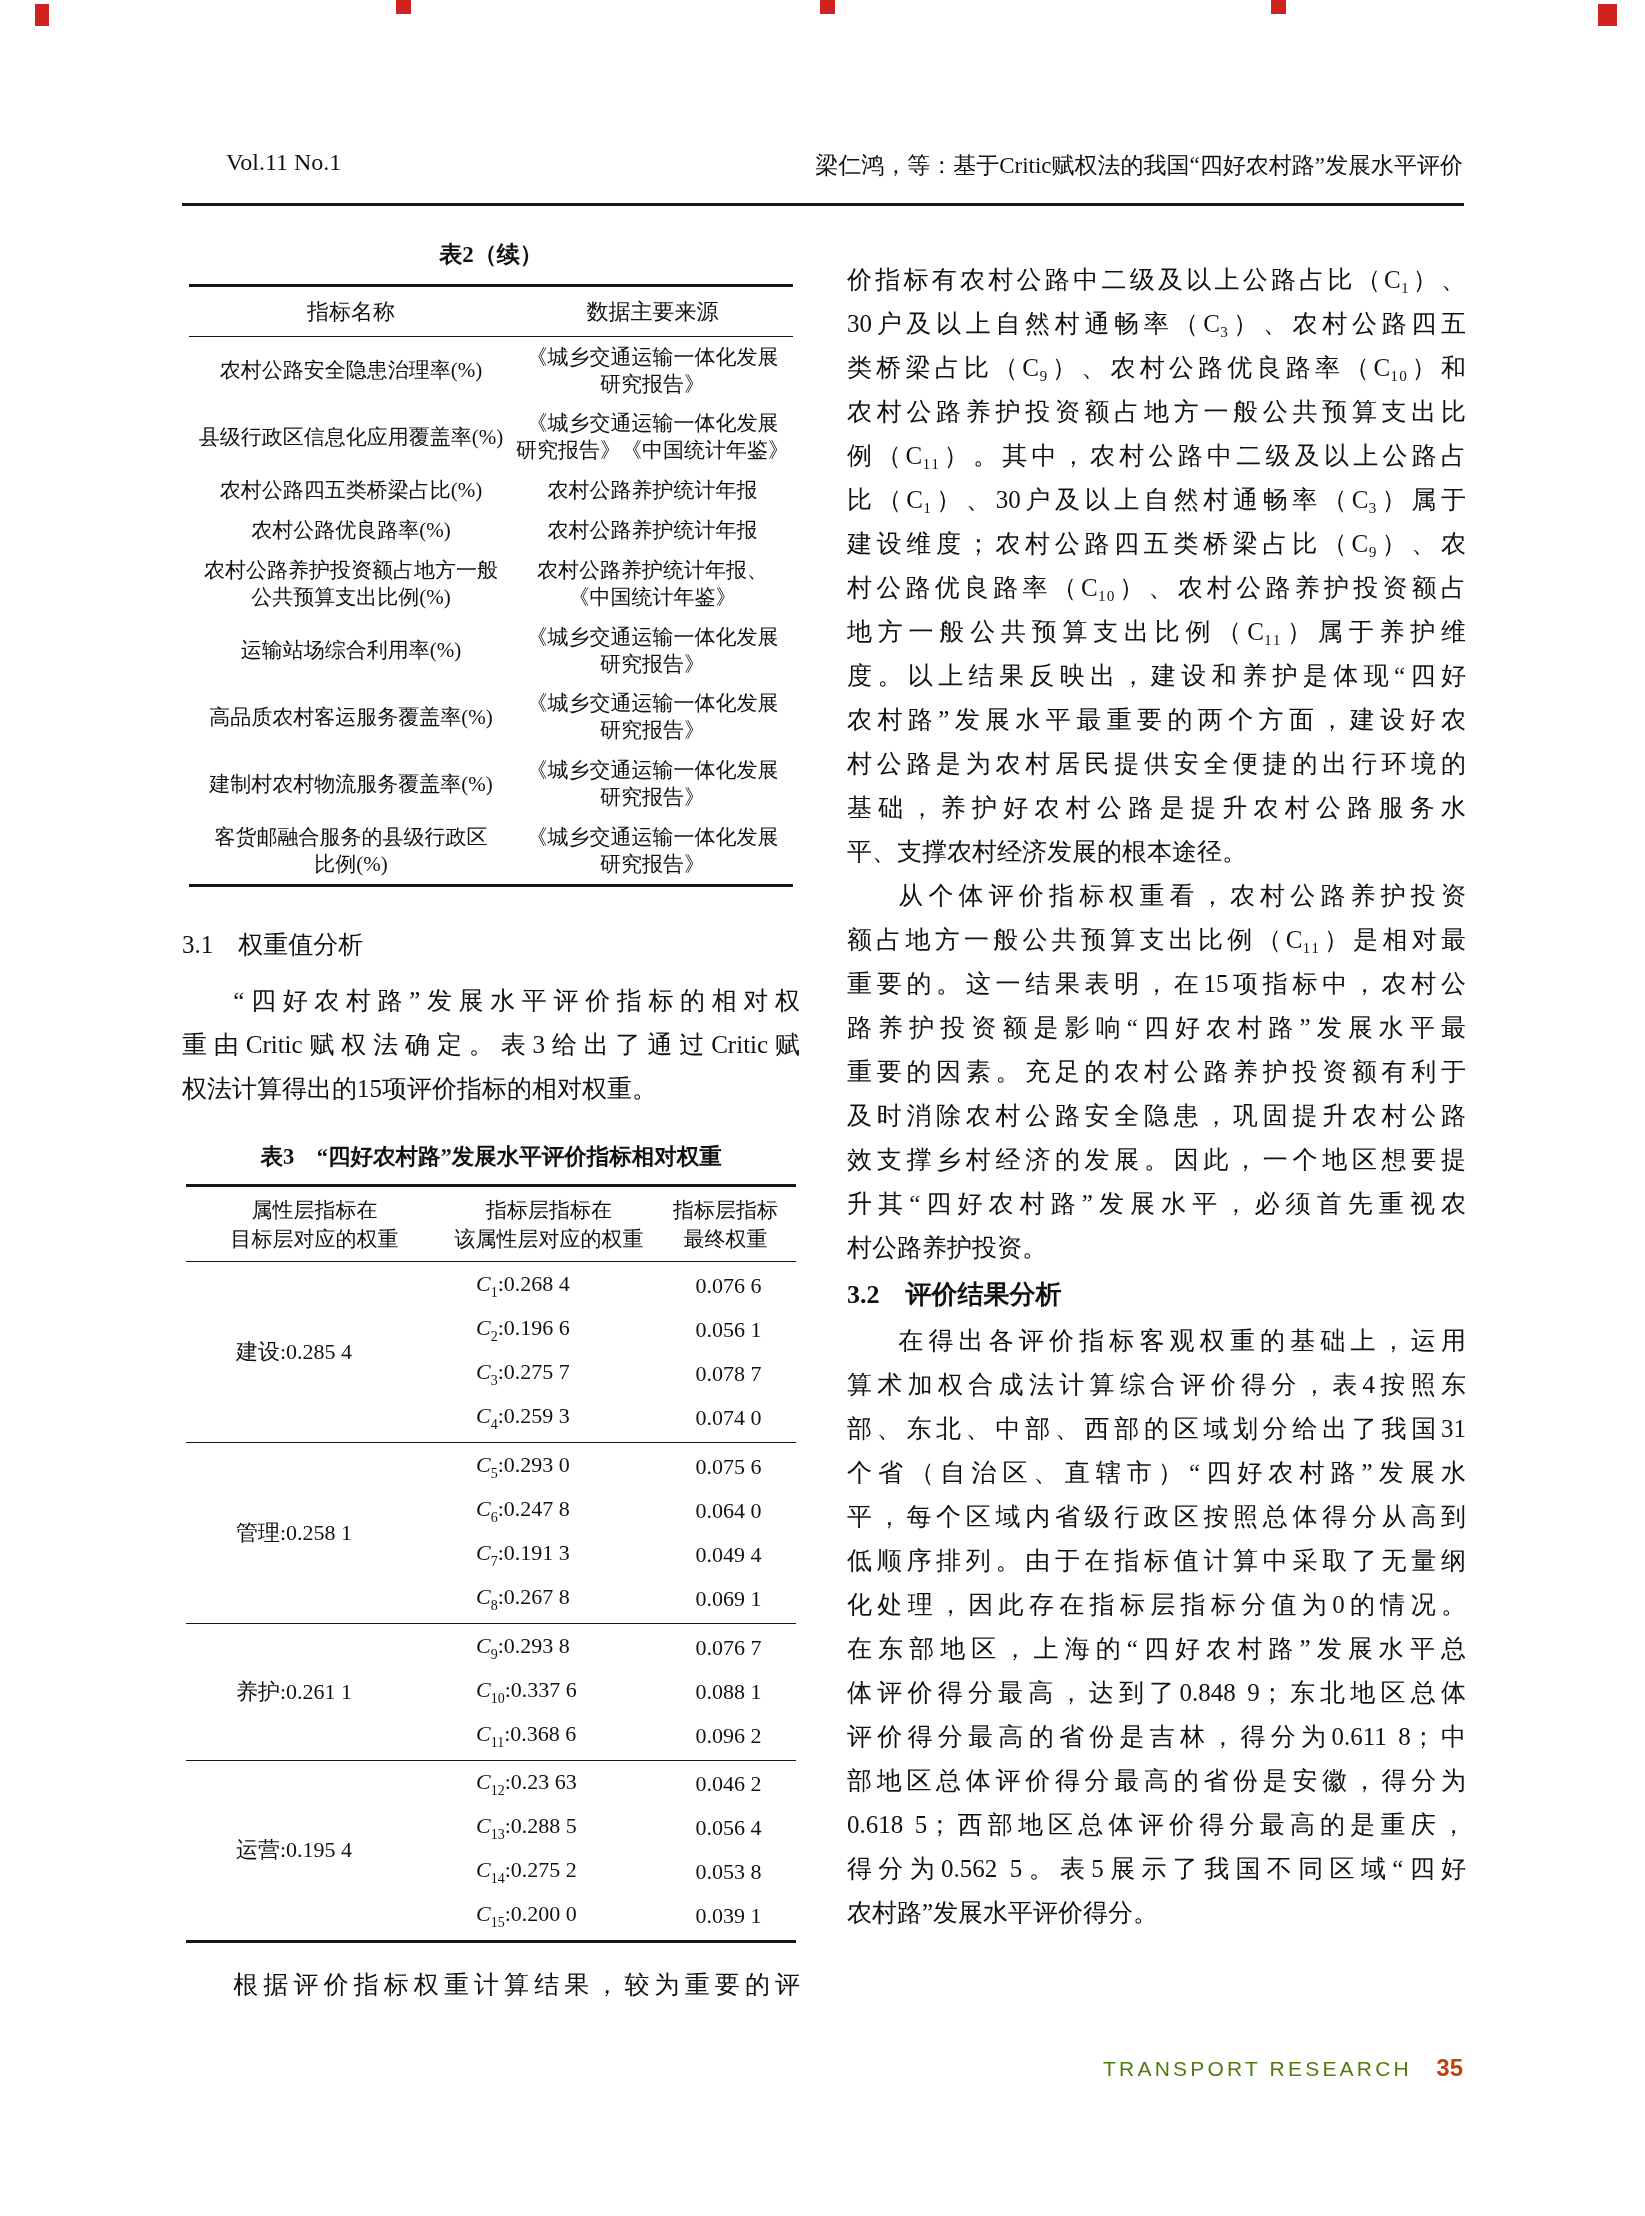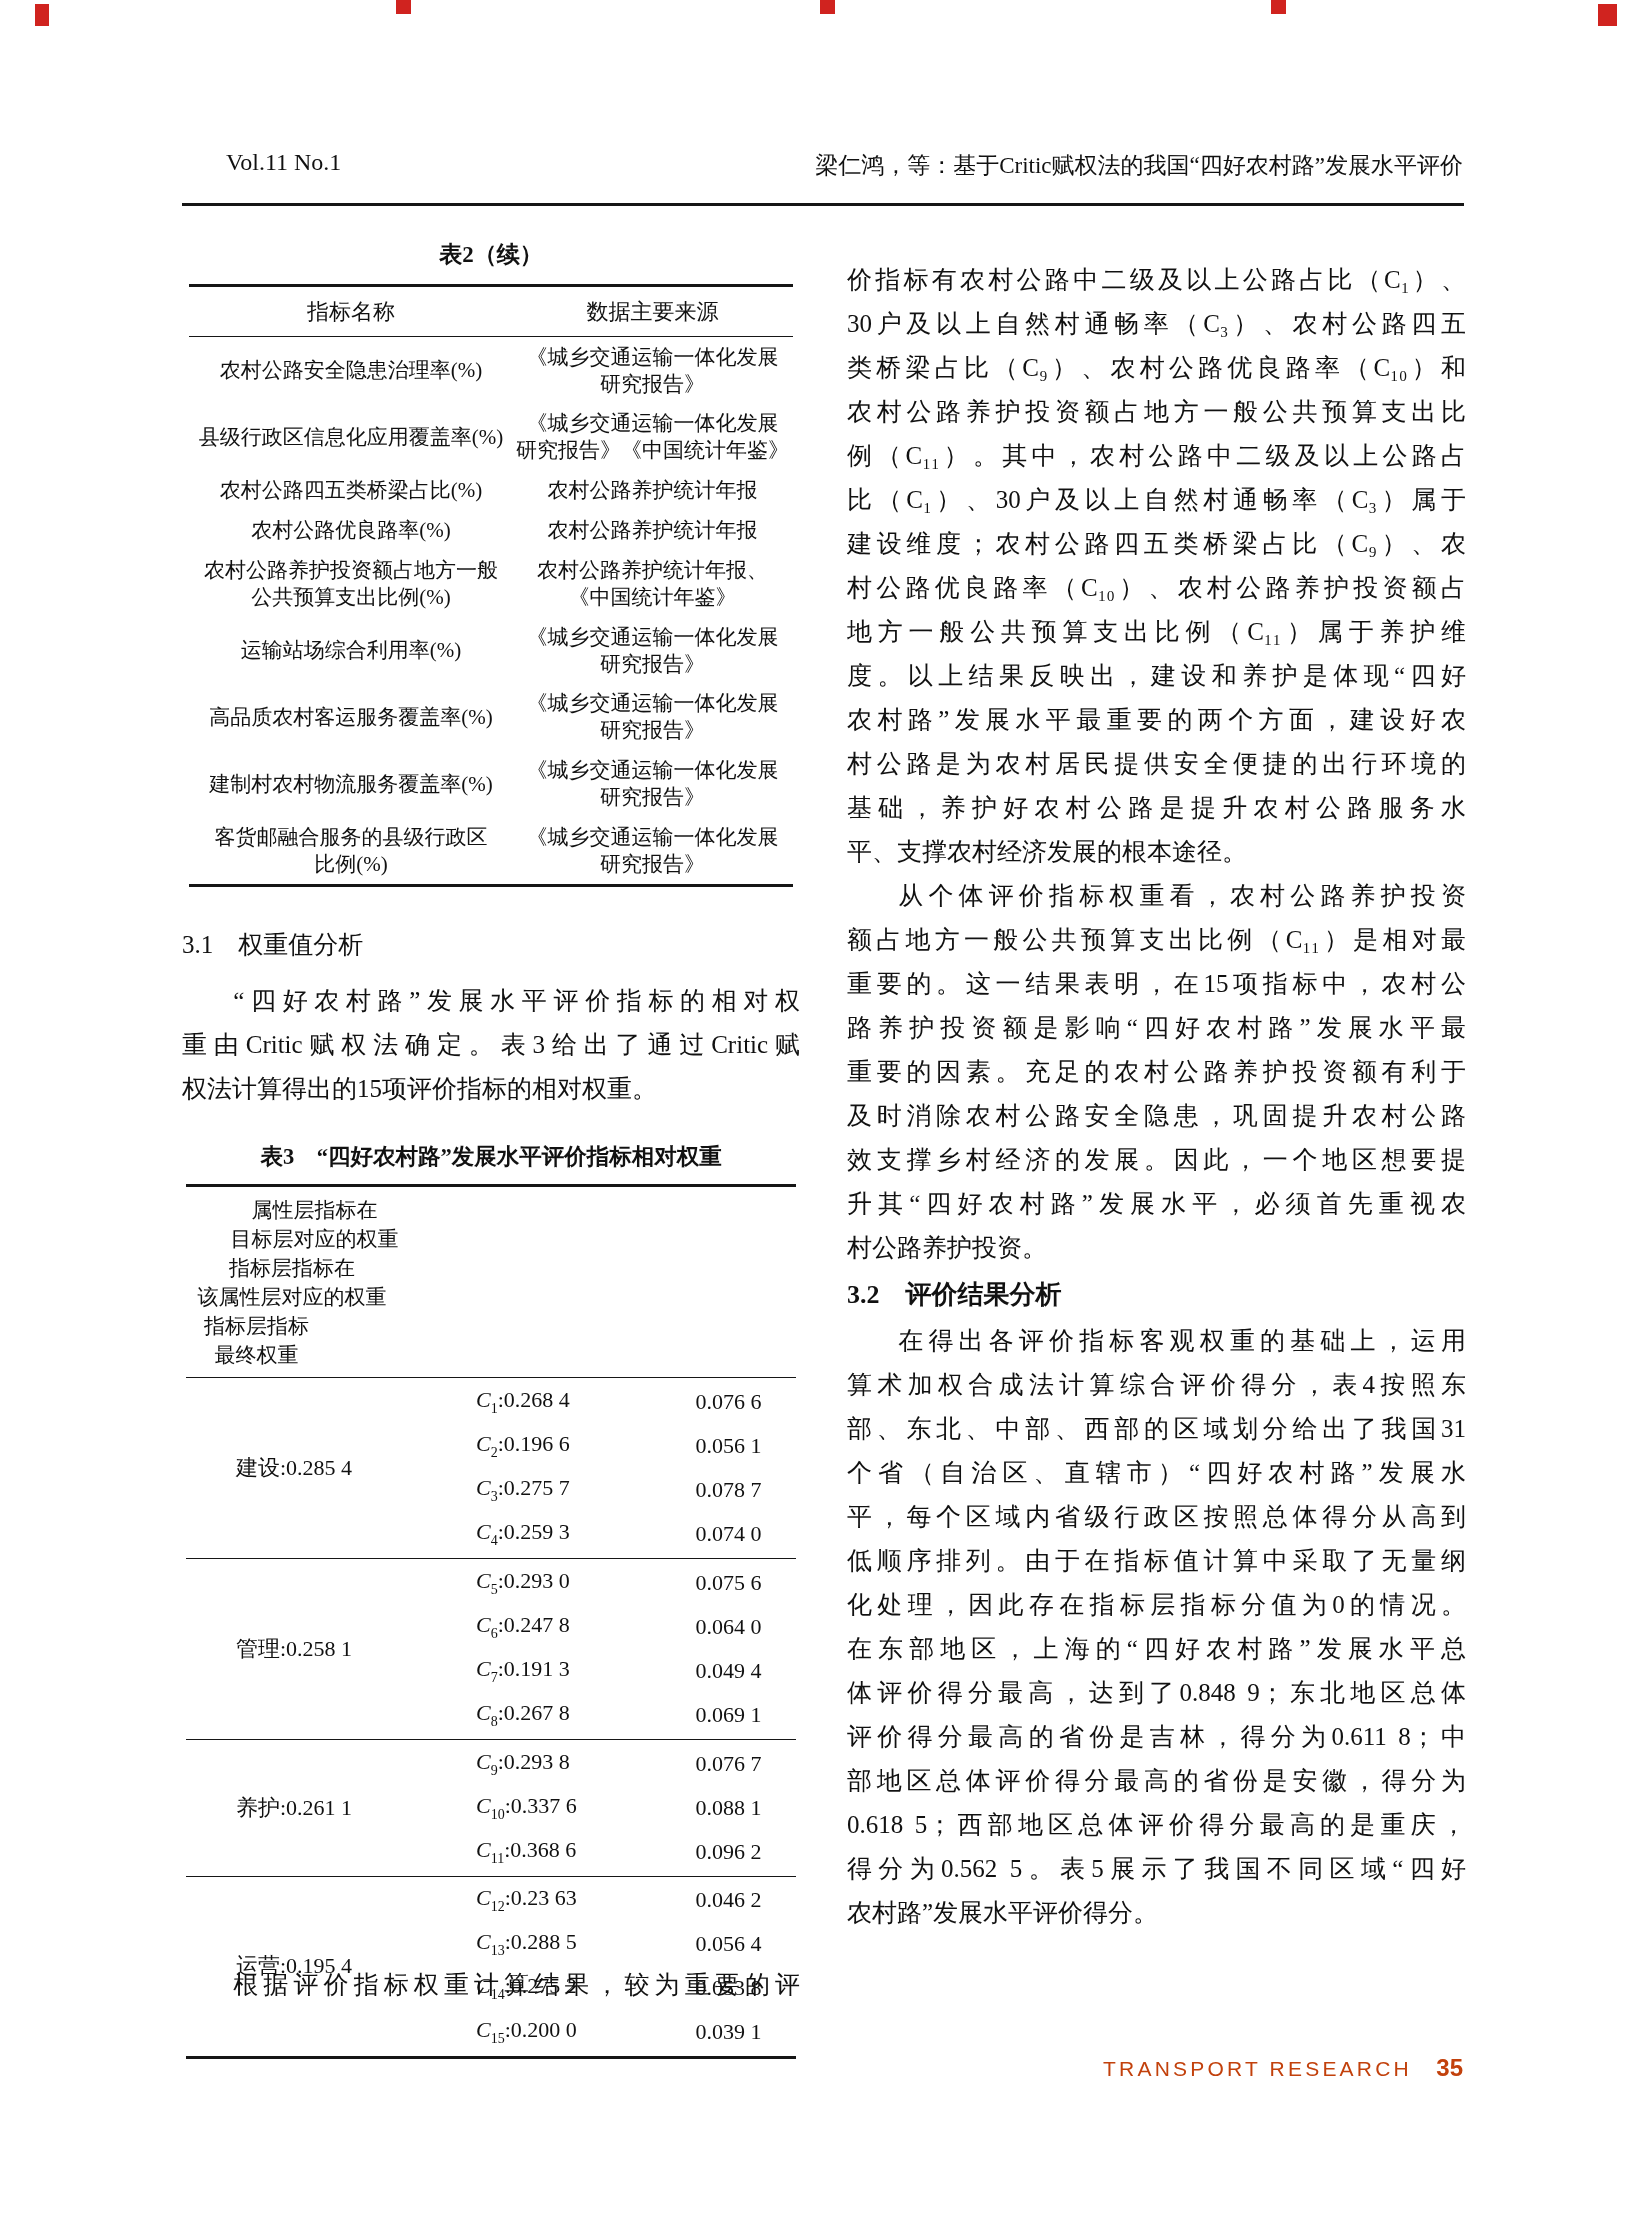--- a/index.html
+++ b/index.html
@@ -32,21 +32,21 @@
   .t2line{font-size:21px;line-height:27px;text-align:center;white-space:nowrap;}
 
   .sec-heading{margin:41px 0 0 0;font-size:25px;font-weight:normal;}
   .para{margin-top:18px;}
   .pline{font-size:25px;height:44px;line-height:44px;text-align:justify;text-align-last:justify;overflow:hidden;}
   .pline.para-start{text-indent:2.05em;}
   .pline.para-end{text-align-last:left;}
 
   .t3-title{text-align:center;font-size:22.5px;font-weight:bold;margin-top:29.6px;margin-bottom:11.6px;}
   .t3{width:610px;margin:0 auto;border-top:3.2px solid #161616;border-bottom:3.2px solid #161616;}
-  .t3-head{display:flex;border-bottom:1.9px solid #161616;padding:9px 0 7.7px 0;flex-direction:column;}
+  .t3-head{display:flex;border-bottom:1.9px solid #161616;padding:9px 0 7.7px 0;}
   .t3-hcell{text-align:center;}
   .t3-hcell div{font-size:21px;line-height:29px;}
   .t3-hcell.c1{width:257px;}
   .t3-hcell.c2{width:212px;}
   .t3-hcell.c3{width:141px;}
   .t3-group{position:relative;border-top:1.9px solid #161616;padding:1.9px 0;}
   .t3-group:first-of-type{border-top:none;}
   .t3-glabel{position:absolute;left:50px;top:50%;transform:translateY(-50%);font-size:22px;white-space:nowrap;}
   .t3-row{position:relative;height:44px;}
   .t3-c{position:absolute;left:290px;top:50%;transform:translateY(-50%);font-size:22px;white-space:nowrap;}
@@ -63,21 +63,21 @@
   .col-right{position:absolute;left:847px;top:258px;width:619px;}
   .rline{font-size:25px;height:44px;line-height:44px;text-align:justify;text-align-last:justify;overflow:hidden;}
   .rline.para-start{text-indent:2.05em;}
   .rline.para-end{text-align-last:left;}
   .rline.heading{font-weight:bold;font-size:26px;height:49px;line-height:49px;
                  text-align:left;text-align-last:left;}
 
   
   .footer{position:absolute;right:182px;top:2054px;display:flex;align-items:baseline;
           font-family:"Liberation Sans","DejaVu Sans",sans-serif;}
-  .footer .journal{font-size:21px;letter-spacing:3.2px;color:#c2410c;}
+  .footer .journal{font-size:21px;letter-spacing:3.2px;color:#4d7c0f;}
   .footer .pageno{font-size:24px;font-weight:bold;margin-left:24.4px;color:#c2410c;}
 </style>
 </head>
 <body>
 
 <div class="page">
 
   <div class="redmark rm1"></div>
   <div class="redmark rm2"></div>
   <div class="redmark rm3"></div>

